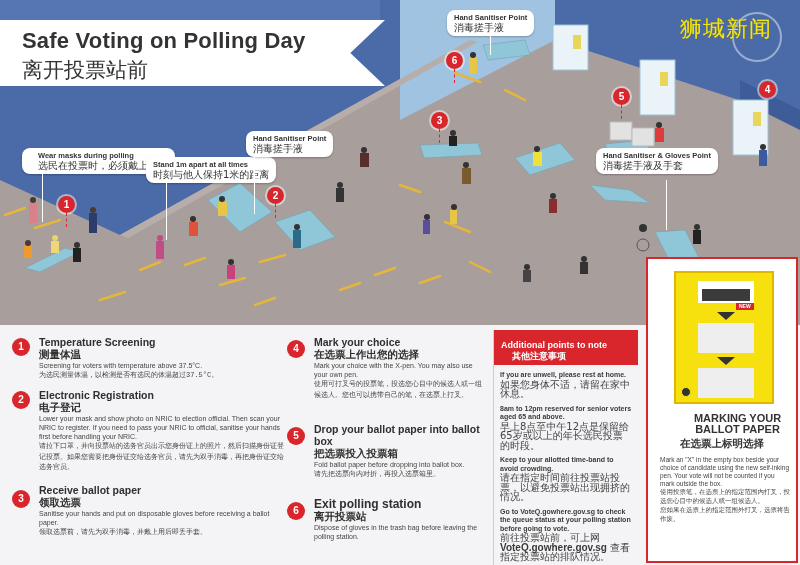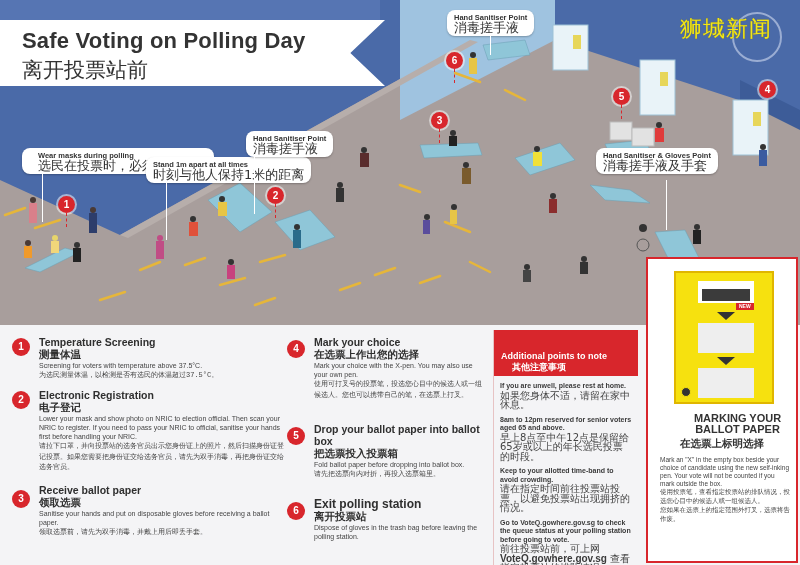--- a/index.html
+++ b/index.html
@@ -12,39 +12,39 @@
   .title-banner { position: absolute; left: 0; top: 20px; width: 385px; height: 66px; }
   .title-banner .ribbon { position: absolute; inset: 0; background: #fff; clip-path: polygon(0 0, 100% 0, 91% 50%, 100% 100%, 0 100%); }
   .title-en { position: absolute; left: 22px; top: 8px; font-size: 22px; font-weight: bold; color: #333; letter-spacing: 0.2px; white-space: nowrap; }
   .title-zh { position: absolute; left: 22px; top: 36px; font-size: 21px; color: #333; white-space: nowrap; font-family: "DejaVu Sans", sans-serif; }
 
   .watermark { position: absolute; left: 680px; top: 14px; font-size: 22px; color: #f2e619; font-family: "DejaVu Sans", sans-serif; letter-spacing: 1px; text-shadow: 0 0 1px #8a7e00; }
   .seal { position: absolute; left: 732px; top: 12px; width: 50px; height: 50px; border-radius: 50%; border: 2px solid rgba(220,228,245,0.55); }
 
   .callout { position: absolute; background: #fff; border-radius: 8px; padding: 3px 7px; box-shadow: 0 1px 2px rgba(0,0,0,0.25); white-space: nowrap; }
   .callout .en { font-size: 7.5px; font-weight: bold; color: #333; display: block; line-height: 10px; }
-  .callout .zh { font-size: 13px; color: #333; display: block; line-height: 10px; font-family: "DejaVu Sans", sans-serif; }
+  .callout .zh { font-size: 10px; color: #333; display: block; line-height: 10px; font-family: "DejaVu Sans", sans-serif; }
   .callout-line { position: absolute; width: 1px; background: #fff; }
 
   .marker { position: absolute; width: 17px; height: 17px; border-radius: 50%; background: #d8262c; color: #fff; font-size: 10px; font-weight: bold; text-align: center; line-height: 17px; box-shadow: 0 0 0 2px rgba(255,255,255,0.5); }
   .marker-stem { position: absolute; width: 0; border-left: 1.5px dashed #d8262c; height: 14px; }
 
   
   .info { position: absolute; top: 325px; left: 0; width: 800px; height: 240px; background: #f4f4f6; }
 
   .step { position: absolute; }
   .step .num { position: absolute; left: 0; top: 2px; width: 18px; height: 18px; border-radius: 50%; background: #d8262c; color: #fff; font-size: 10px; font-weight: bold; text-align: center; line-height: 18px; }
   .step .body { margin-left: 27px; }
   .step .h-en { font-size: 10.5px; font-weight: bold; color: #2f2f2f; line-height: 12px; }
   .step .h-zh { font-size: 10.5px; font-weight: bold; color: #2f2f2f; line-height: 13px; font-family: "DejaVu Sans", sans-serif; }
   .step .p-en { font-size: 7px; color: #444; line-height: 9px; }
   .step .p-zh { font-size: 7px; color: #444; line-height: 10.5px; font-family: Liberation Mono, monospace; }
 
   .notes { position: absolute; left: 493px; top: 330px; width: 145px; height: 235px; border-left: 1px solid #e7c3c4; }
-  .notes .head { background: #d8262c; color: #fff; padding: 21px 7px 3px; }
+  .notes .head { background: #d8262c; color: #fff; padding: 10px 7px 3px; }
   .notes .head .en { font-size: 9px; font-weight: bold; line-height: 11px; display: block; }
   .notes .head .zh { font-size: 9px; font-weight: bold; line-height: 11px; display: block; font-family: "DejaVu Sans", sans-serif; margin-left: 11px; }
   .notes .item { padding: 0 6px; margin-top: 6px; }
   .notes .item .en { font-size: 7px; font-weight: bold; color: #3a3a3a; line-height: 8.5px; }
   .notes .item .zh { font-size: 10px; color: #444; line-height: 9.5px; font-family: "DejaVu Sans", sans-serif; }
   .notes .item .zh b { font-weight: bold; font-family: "Liberation Sans", sans-serif; color: #3a3a3a; }
 
   .ballot-panel { position: absolute; left: 646px; top: 257px; width: 152px; height: 306px; background: #fff; border: 2px solid #d8262c; }
   .ballot-poster { position: absolute; left: 26px; top: 12px; width: 100px; height: 133px; background: #f6e10f; border: 2px solid #e0b600; }
   .poster-img { position: absolute; left: 22px; width: 56px; background: #eeeeee; }
@@ -325,16 +325,16 @@
     <div class="poster-img" style="top:95px; height:30px;"></div>
     <div class="poster-seal"></div>
   </div>
   <div class="ballot-title-en">
     <div>MARKING YOUR</div>
     <div>BALLOT PAPER</div>
   </div>
   <div class="ballot-title-zh">在选票上标明选择</div>
   <div class="ballot-desc">
     <div class="en">Mark an "X" in the empty box beside your choice of candidate using the new self-inking pen. Your vote will not be counted if you mark outside the box.</div>
-    <div class="zh">使用投票笔，查看指定投票站的排队情况，投选您心目中的候选人或一组候选人。</div>
+    <div class="zh">使用投票笔，在选票上的指定范围内打叉，投选您心目中的候选人或一组候选人。</div>
     <div class="zh">您如果在选票上的指定范围外打叉，选票将告作废。</div>
   </div>
 </div>
 
 </body></html>

